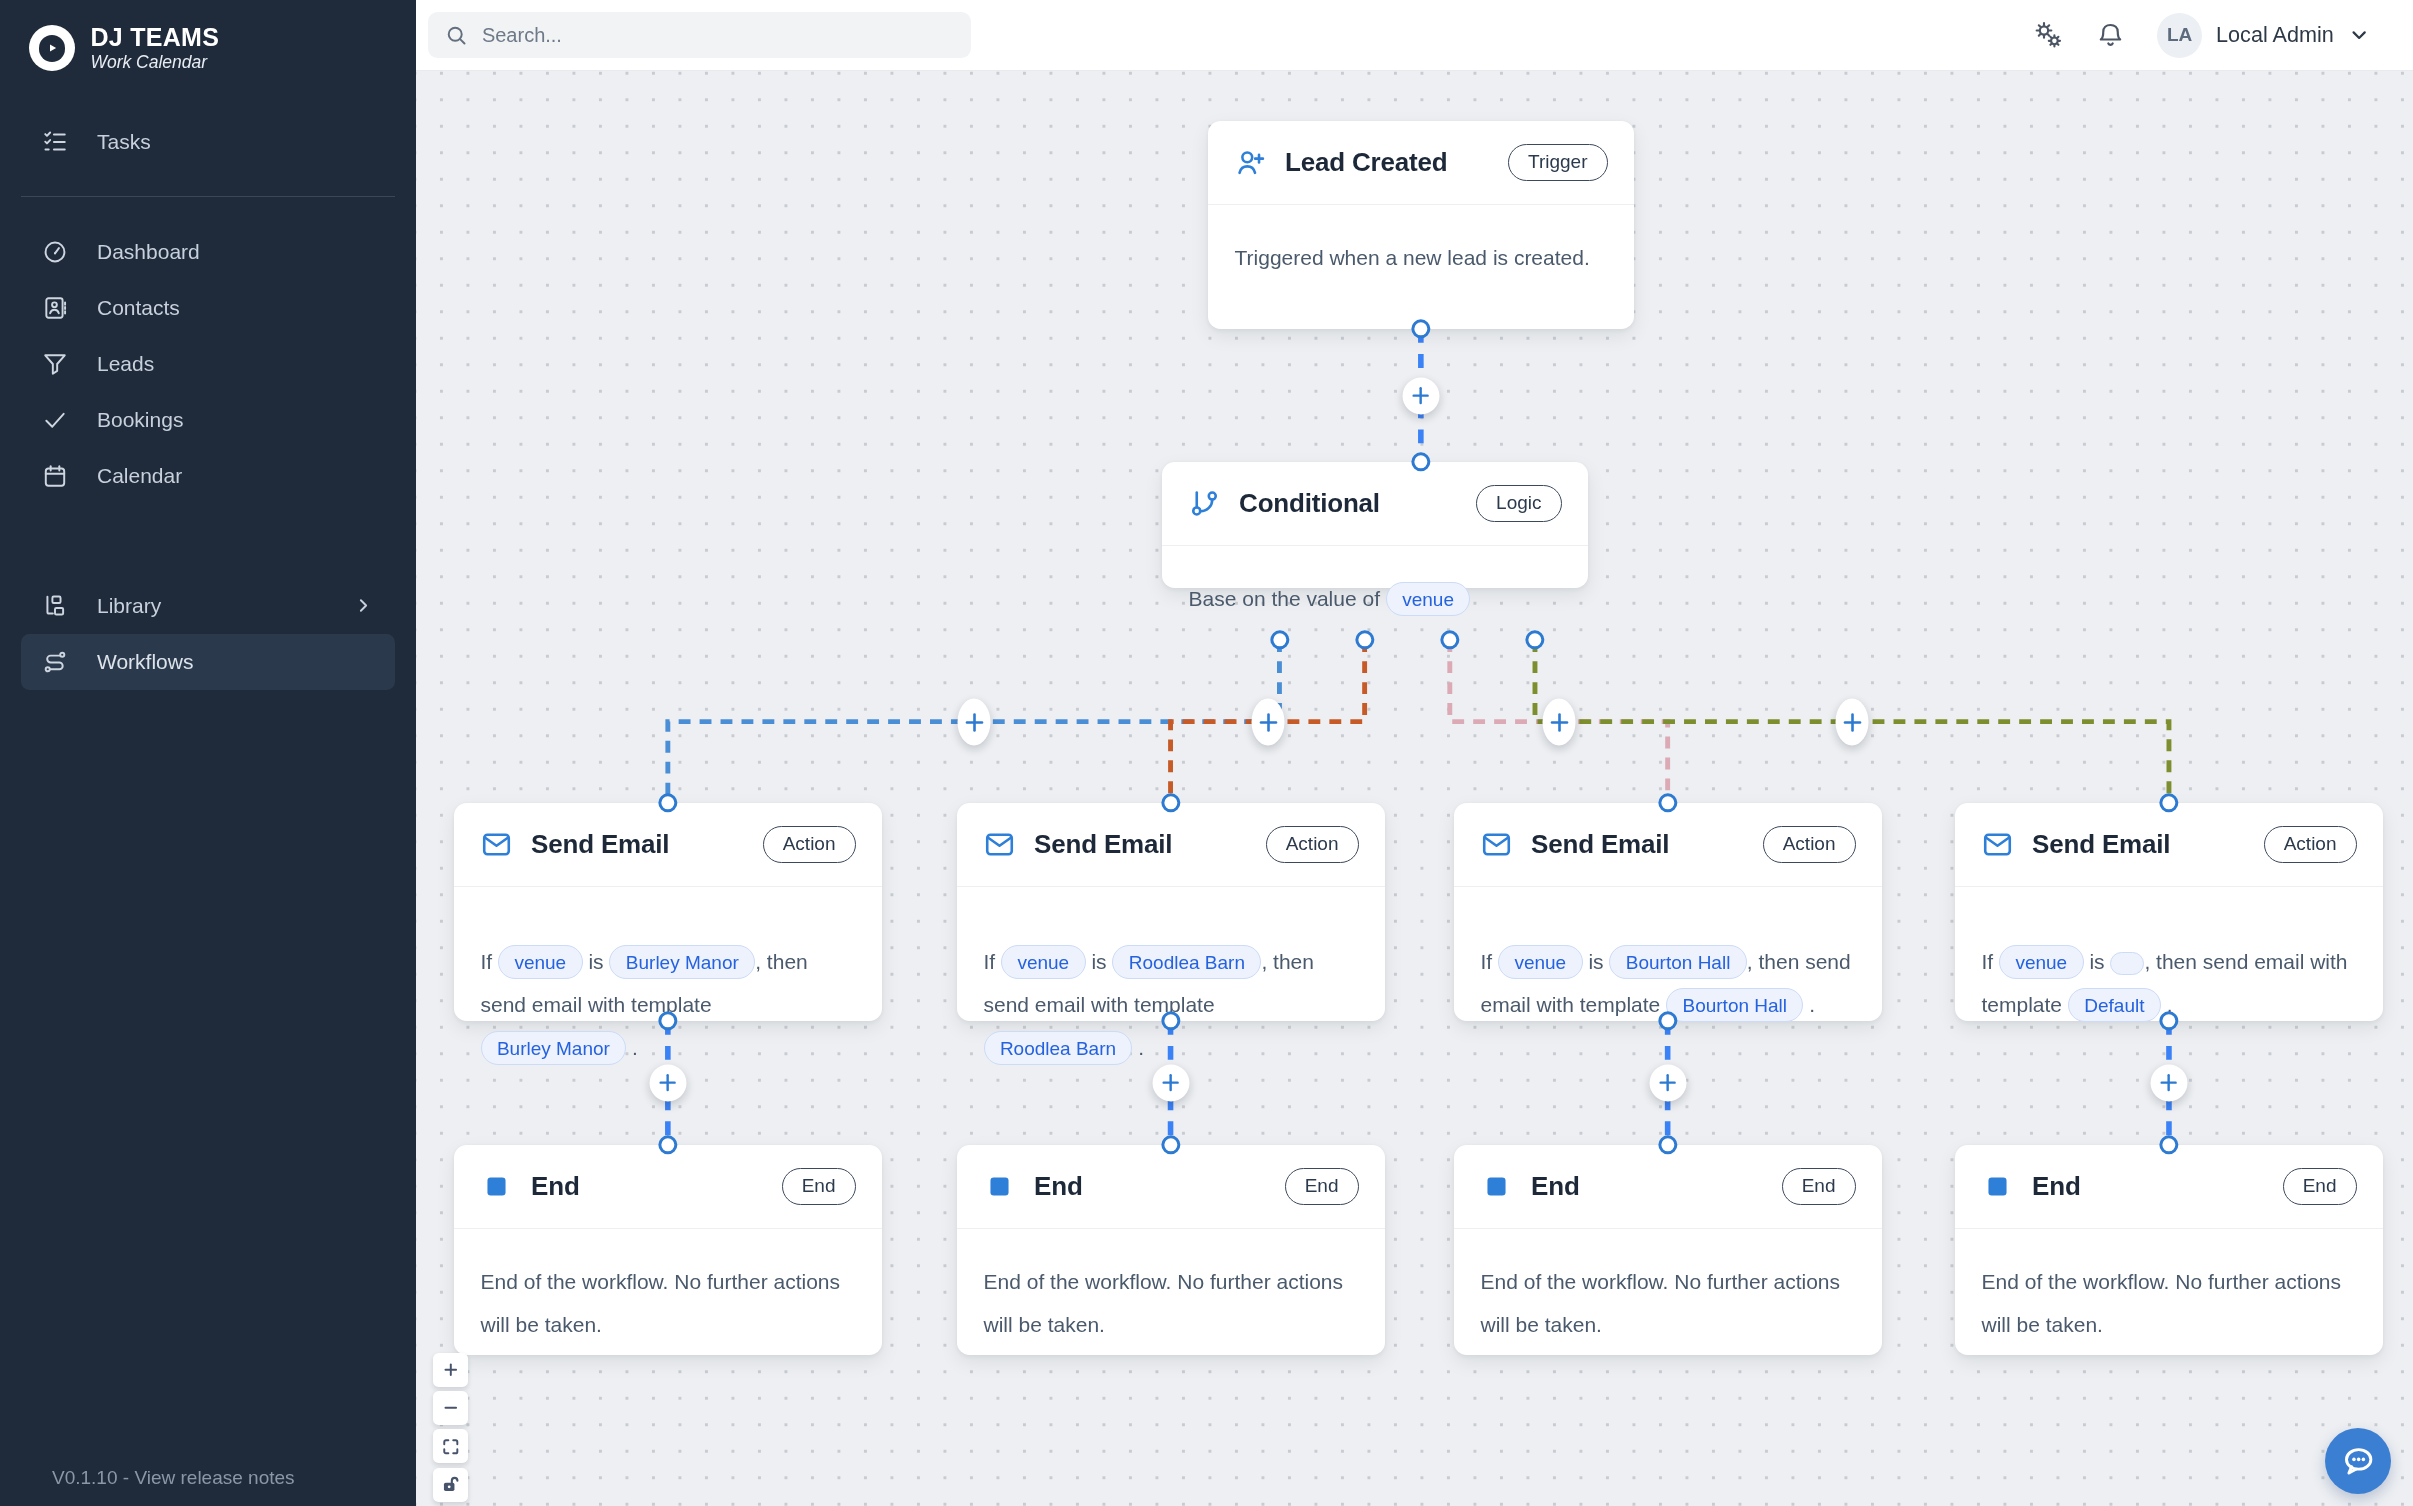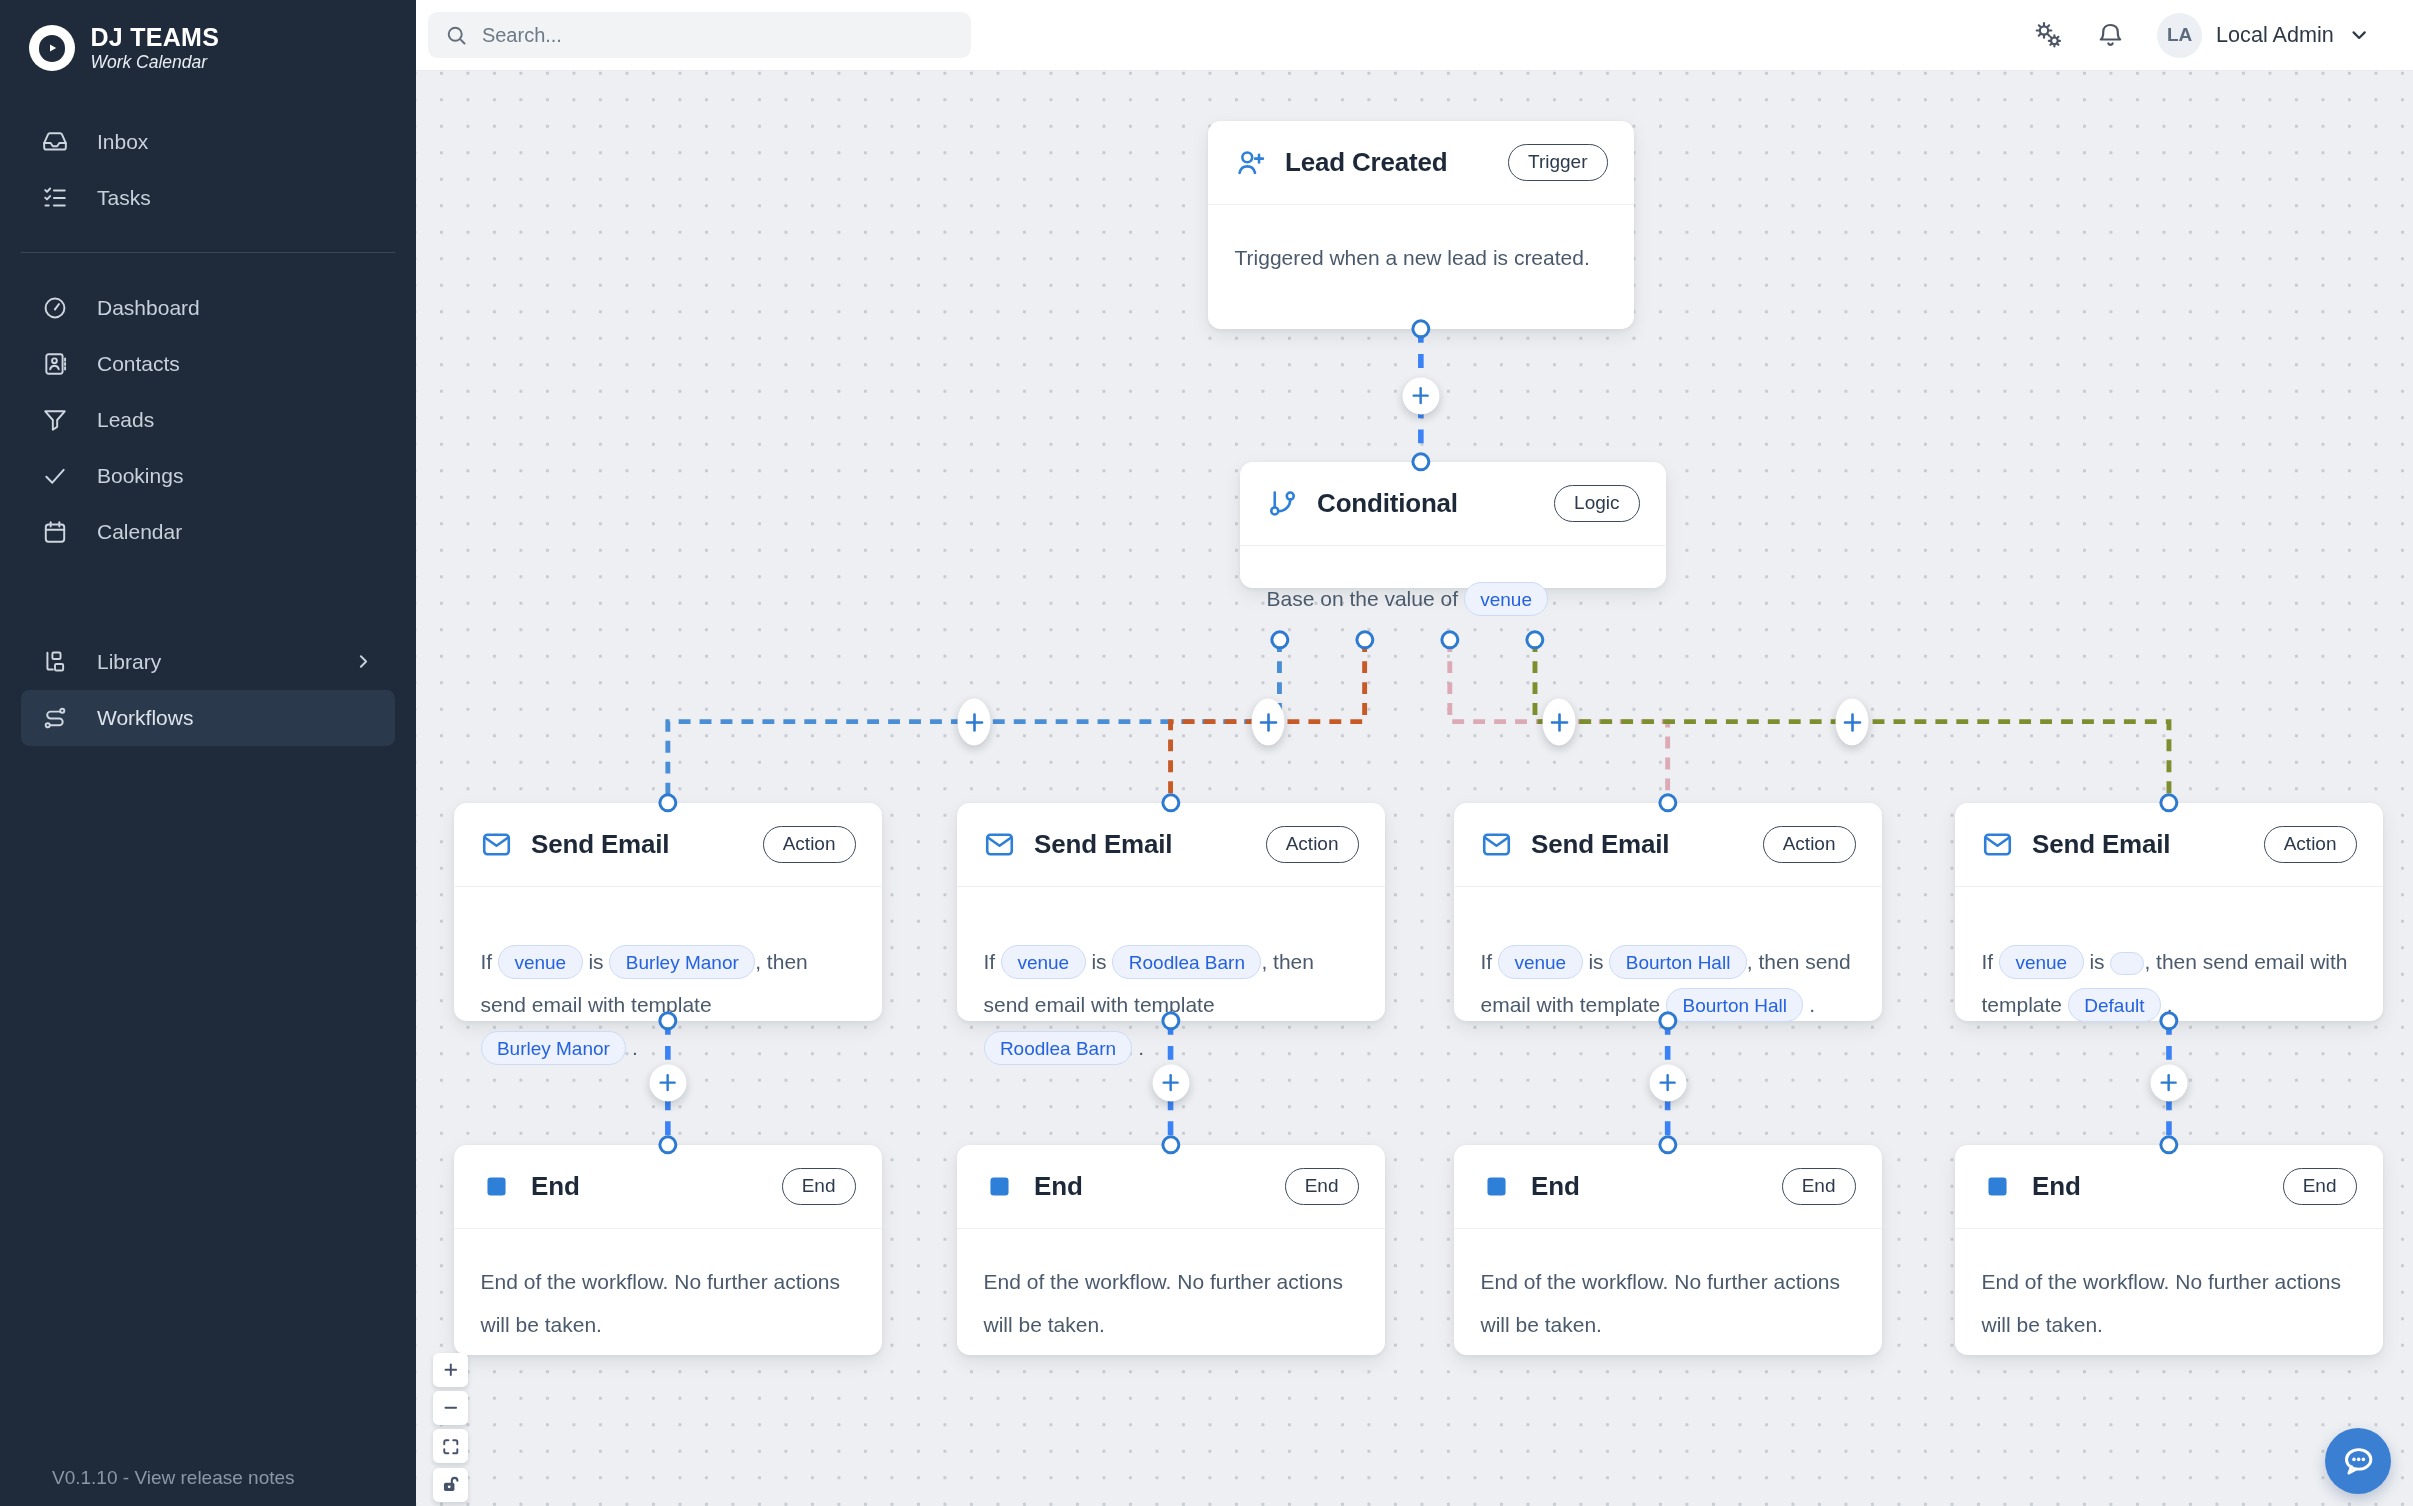--- a/index.html
+++ b/index.html
@@ -164,21 +164,21 @@
                 <line x1="18.6" y1="6" x2="18.6" y2="12"></line>
                 <line x1="15.6" y1="9" x2="21.6" y2="9"></line>
               </svg>
             </span>
             <span class="node-title">Lead Created</span>
             <span class="node-badge">Trigger</span>
           </div>
           <div class="node-divider"></div>
           <div class="node-body"><span>Triggered when a new lead is created.</span></div>
         </div>
-        <div class="node" style="left:1240px;top:462px;width:426px;height:126px">
+        <div class="node" style="left:1162px;top:462px;width:426px;height:126px">
           <div class="node-head">
             <span class="node-icon">
               <svg viewBox="0 0 24 24" fill="none" stroke="currentColor" stroke-width="2" stroke-linecap="round" stroke-linejoin="round" style="width:31px;height:31px">
                 <line x1="6" y1="3.5" x2="6" y2="14.8"></line>
                 <circle cx="6" cy="17.8" r="2.7"></circle>
                 <circle cx="18" cy="6.2" r="2.7"></circle>
                 <path d="M18 9a9 9 0 0 1-9 9"></path>
               </svg>
             </span>
             <span class="node-title">Conditional</span>
@@ -363,29 +363,20 @@
               <path d="M9.3 7.3v9.4l8.2-4.7z" fill="currentColor" stroke="none"></path>
             </svg>
           </span>
       </span>
       <div>
         <div class="bname">DJ TEAMS</div>
         <div class="btag">Work Calendar</div>
       </div>
     </div>
     <nav class="side-sec" data-section="0">
-        <div class="side-item">
-          <span class="s-ic">
-            <svg viewBox="0 0 24 24" fill="none" stroke="currentColor" stroke-width="1.8" stroke-linecap="round" stroke-linejoin="round" style="width:26px;height:26px">
-              <polyline points="22 13 16 13 14 16 10 16 8 13 2 13"></polyline>
-              <path d="M5.5 5.1 2 13v4a2 2 0 0 0 2 2h16a2 2 0 0 0 2-2v-4l-3.5-7.9A2 2 0 0 0 16.7 4H7.3a2 2 0 0 0-1.8 1.1z"></path>
-            </svg>
-          </span>
-          <span>Inbox</span>
-        </div>
         <div class="side-item">
           <span class="s-ic">
             <svg viewBox="0 0 24 24" fill="none" stroke="currentColor" stroke-width="1.8" stroke-linecap="round" stroke-linejoin="round" style="width:26px;height:26px">
               <line x1="11" y1="5" x2="21" y2="5"></line>
               <line x1="11" y1="12" x2="21" y2="12"></line>
               <line x1="11" y1="19" x2="21" y2="19"></line>
               <polyline points="3 4.7 4.6 6.3 7.5 3.2"></polyline>
               <polyline points="3 11.7 4.6 13.3 7.5 10.2"></polyline>
               <line x1="3.2" y1="19" x2="6.2" y2="19"></line>
             </svg>

